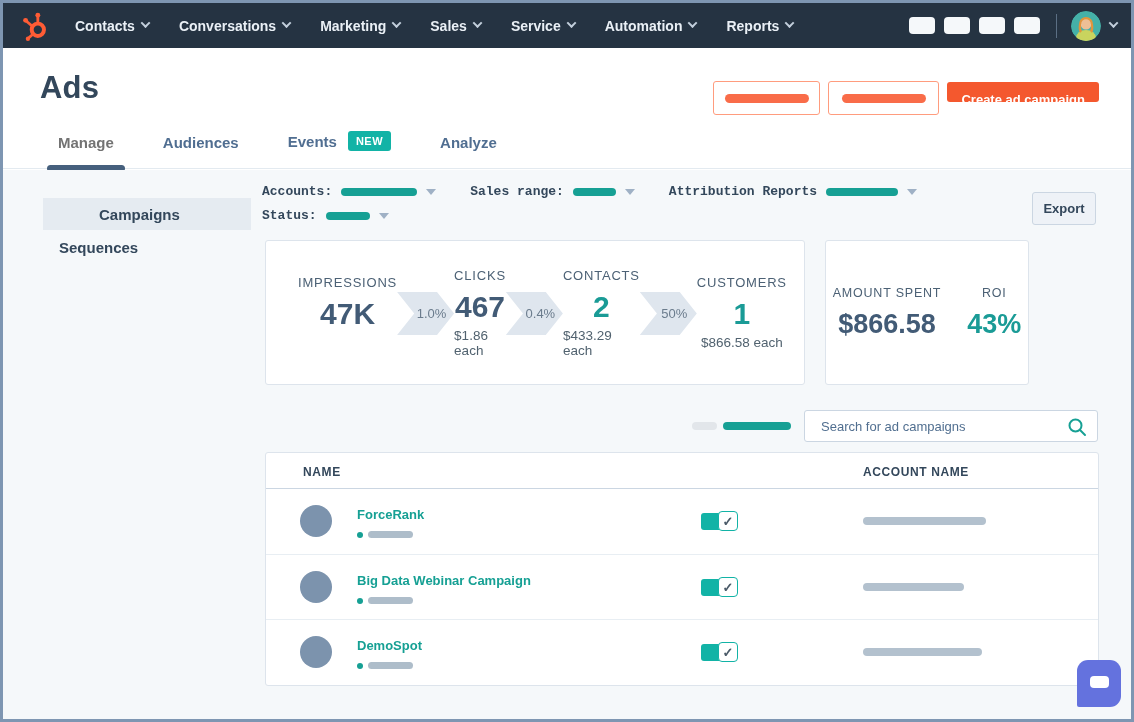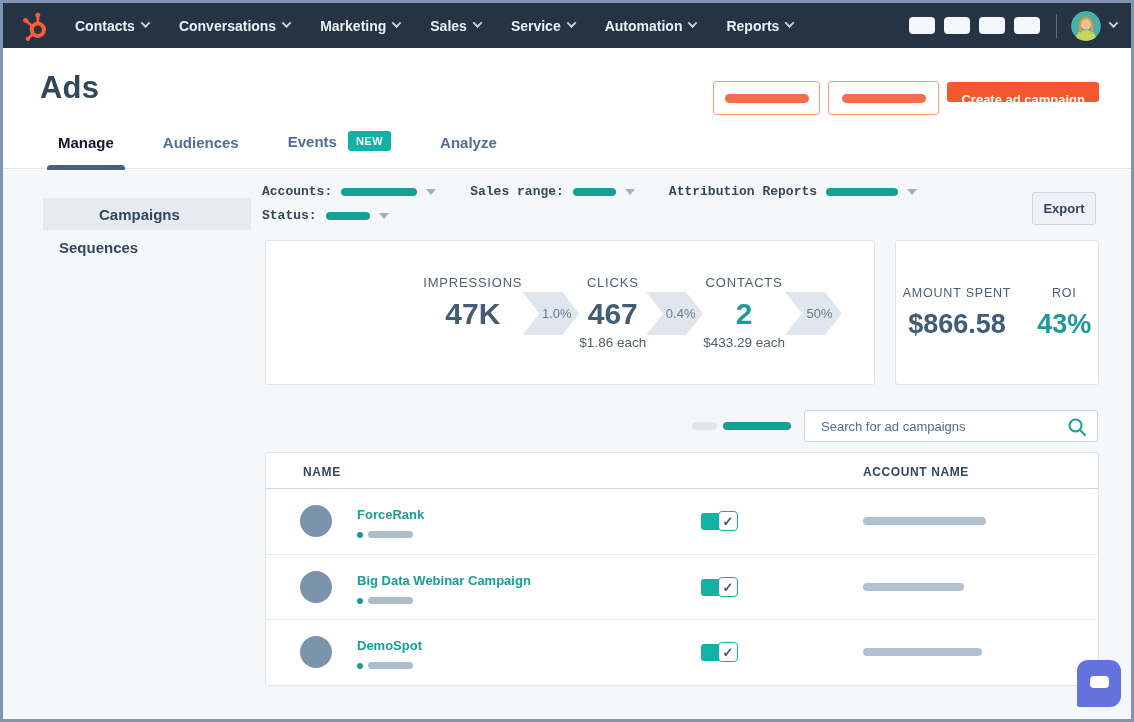--- a/index.html
+++ b/index.html
@@ -22,21 +22,21 @@
   
   .header { position:absolute; left:0; top:45px; width:1128px; height:121px; background:#fff; border-bottom:1px solid #e3eaf0; }
   .page-title { position:absolute; left:37px; top:22px; font-size:31px; font-weight:700; color:#33475b; letter-spacing:0.2px; }
   .header-actions { position:absolute; right:32px; top:33px; display:flex; align-items:flex-start; gap:8px; }
   .btn-outline { width:107px; height:34px; background:#fff; border:1px solid #ff9c7e; border-radius:3px; display:flex; align-items:center; justify-content:center; cursor:pointer; }
   .btn-outline .redacted { width:84px; height:9px; background:#f96c49; border-radius:5px; }
   .btn-primary { height:19px; margin-top:1px; background:#f4582e; color:#fff; border:none; border-radius:3px; font-size:13px; font-weight:700; padding:10px 14px; font-family:"Liberation Sans",sans-serif; cursor:pointer; }
 
   .tabs { position:absolute; left:44px; bottom:0; display:flex; align-items:flex-end; gap:27px; height:40px; }
   .tab { position:relative; display:flex; align-items:center; gap:11px; padding:0 11px 17px 11px; font-size:15px; font-weight:700; color:#506e91; cursor:pointer; }
-  .tab.active { color:#0f172a; }
+  .tab.active { color:#737373; }
   .tab.active::after { content:""; position:absolute; left:0; right:0; bottom:-4px; height:7px; border-radius:4px; background:#46607d; }
   .badge-new { background:#12b3a6; color:#fff; font-size:11px; font-weight:700; letter-spacing:0.5px; padding:4px 8px; border-radius:3px; }
 
   
   .content { position:absolute; left:0; top:167px; width:1128px; height:549px; background:#f5f8fa; }
 
   
   .sidebar { position:absolute; left:0; top:28px; width:248px; }
   .side-item { height:32px; display:flex; align-items:center; padding-left:56px; font-size:15px; font-weight:700; color:#33475b; cursor:pointer; }
   .side-item.active { background:#e5ebf1; margin-left:40px; }
@@ -47,21 +47,21 @@
   .filter-row { display:flex; align-items:center; gap:34px; }
   .filter { display:flex; align-items:center; gap:9px; cursor:pointer;font-family:Liberation Mono, monospace; }
   .filter-label { font-size:13px; font-weight:700; color:#33475b; }
   .filter-value { height:8px; border-radius:4px; background:#16a094; }
   .tri-down { width:0; height:0; border-left:5px solid transparent; border-right:5px solid transparent; border-top:6px solid #9fb1c5; }
   .export-btn { position:absolute; right:35px; top:22px; width:64px; height:33px; background:#eef2f7; border:1px solid #cbd6e2; border-radius:3px; font-size:13px; font-weight:700; color:#33475b; font-family:"Liberation Sans",sans-serif; cursor:pointer; }
 
   
   .cards-row { position:absolute; left:262px; top:70px; display:flex; gap:20px; }
   .card { background:#fff; border:1px solid #dde4ec; border-radius:3px; }
-  .funnel-card { width:610px; height:145px; display:flex; align-items:center; justify-content:flex-end; padding:0 32px; }
+  .funnel-card { width:540px; height:145px; display:flex; align-items:center; justify-content:space-between; padding:0 32px; }
   .stage { display:flex; flex-direction:column; align-items:center; }
   .stage-label { font-size:13px; color:#4c6175; letter-spacing:0.8px; }
   .stage-value { font-size:30px; font-weight:700; color:#425b76; margin-top:7px; line-height:1.1; }
   .stage.teal .stage-value { color:#1a9b96; }
   .stage-each { font-size:13.5px; color:#51626f; margin-top:5px; min-height:16px; }
   .funnel-arrow { width:57px; height:43px; background:#dfe6ee; clip-path:polygon(0 0,70% 0,100% 50%,70% 100%,0 100%,30% 50%); display:flex; align-items:center; justify-content:center; padding-left:12px; color:#6b7c8d; font-size:13px; margin-top:2px; flex:none; }
   .summary-card { width:204px; height:145px; display:flex; align-items:center; justify-content:center; gap:26px; }
   .sum-col { display:flex; flex-direction:column; align-items:center; }
   .sum-label { font-size:12.5px; color:#4c6175; letter-spacing:0.8px; }
   .sum-value { font-size:27px; font-weight:700; color:#425b76; margin-top:9px; }
@@ -248,20 +248,25 @@
             <span>0.4%</span>
           </div>
         <div class="stage teal">
           <div class="stage-label">CONTACTS</div>
           <div class="stage-value">2</div>
           <div class="stage-each">$433.29 each</div>
         </div>
         <div class="funnel-arrow">
             <span>50%</span>
           </div>
+        <div class="stage teal">
+          <div class="stage-label">CUSTOMERS</div>
+          <div class="stage-value">1</div>
+          <div class="stage-each">$866.58 each</div>
+        </div>
       </div>
       <div class="card summary-card">
         <div class="sum-col">
           <div class="sum-label">AMOUNT SPENT</div>
           <div class="sum-value">$866.58</div>
         </div>
         <div class="sum-col">
           <div class="sum-label">ROI</div>
           <div class="sum-value teal">43%</div>
         </div>

